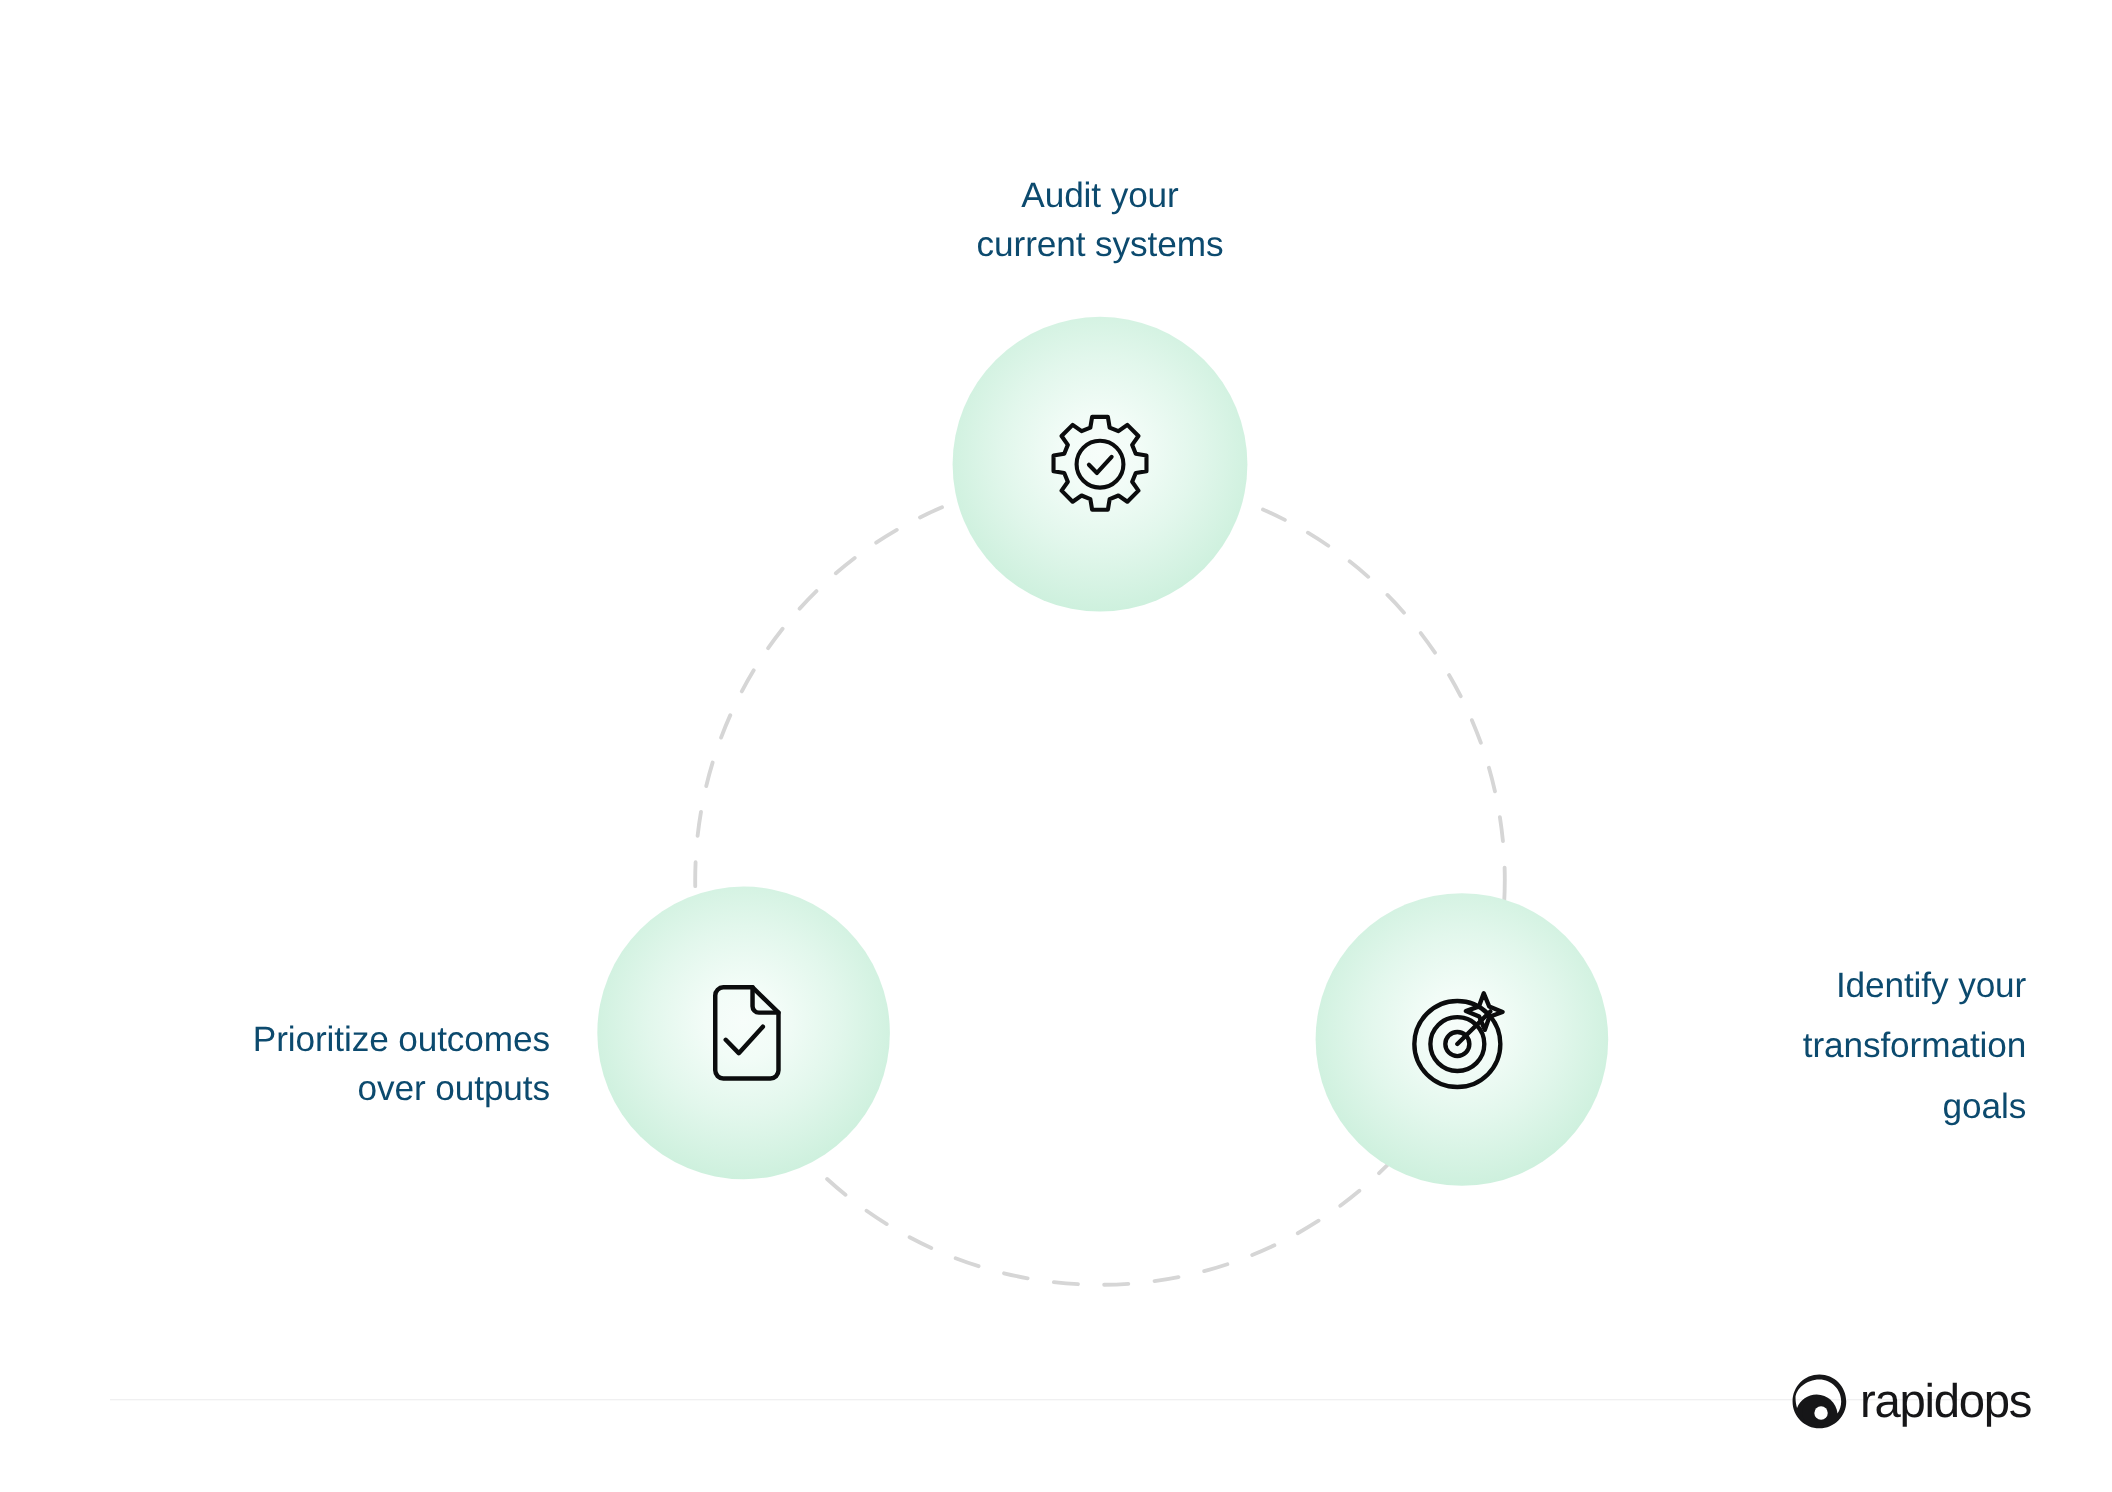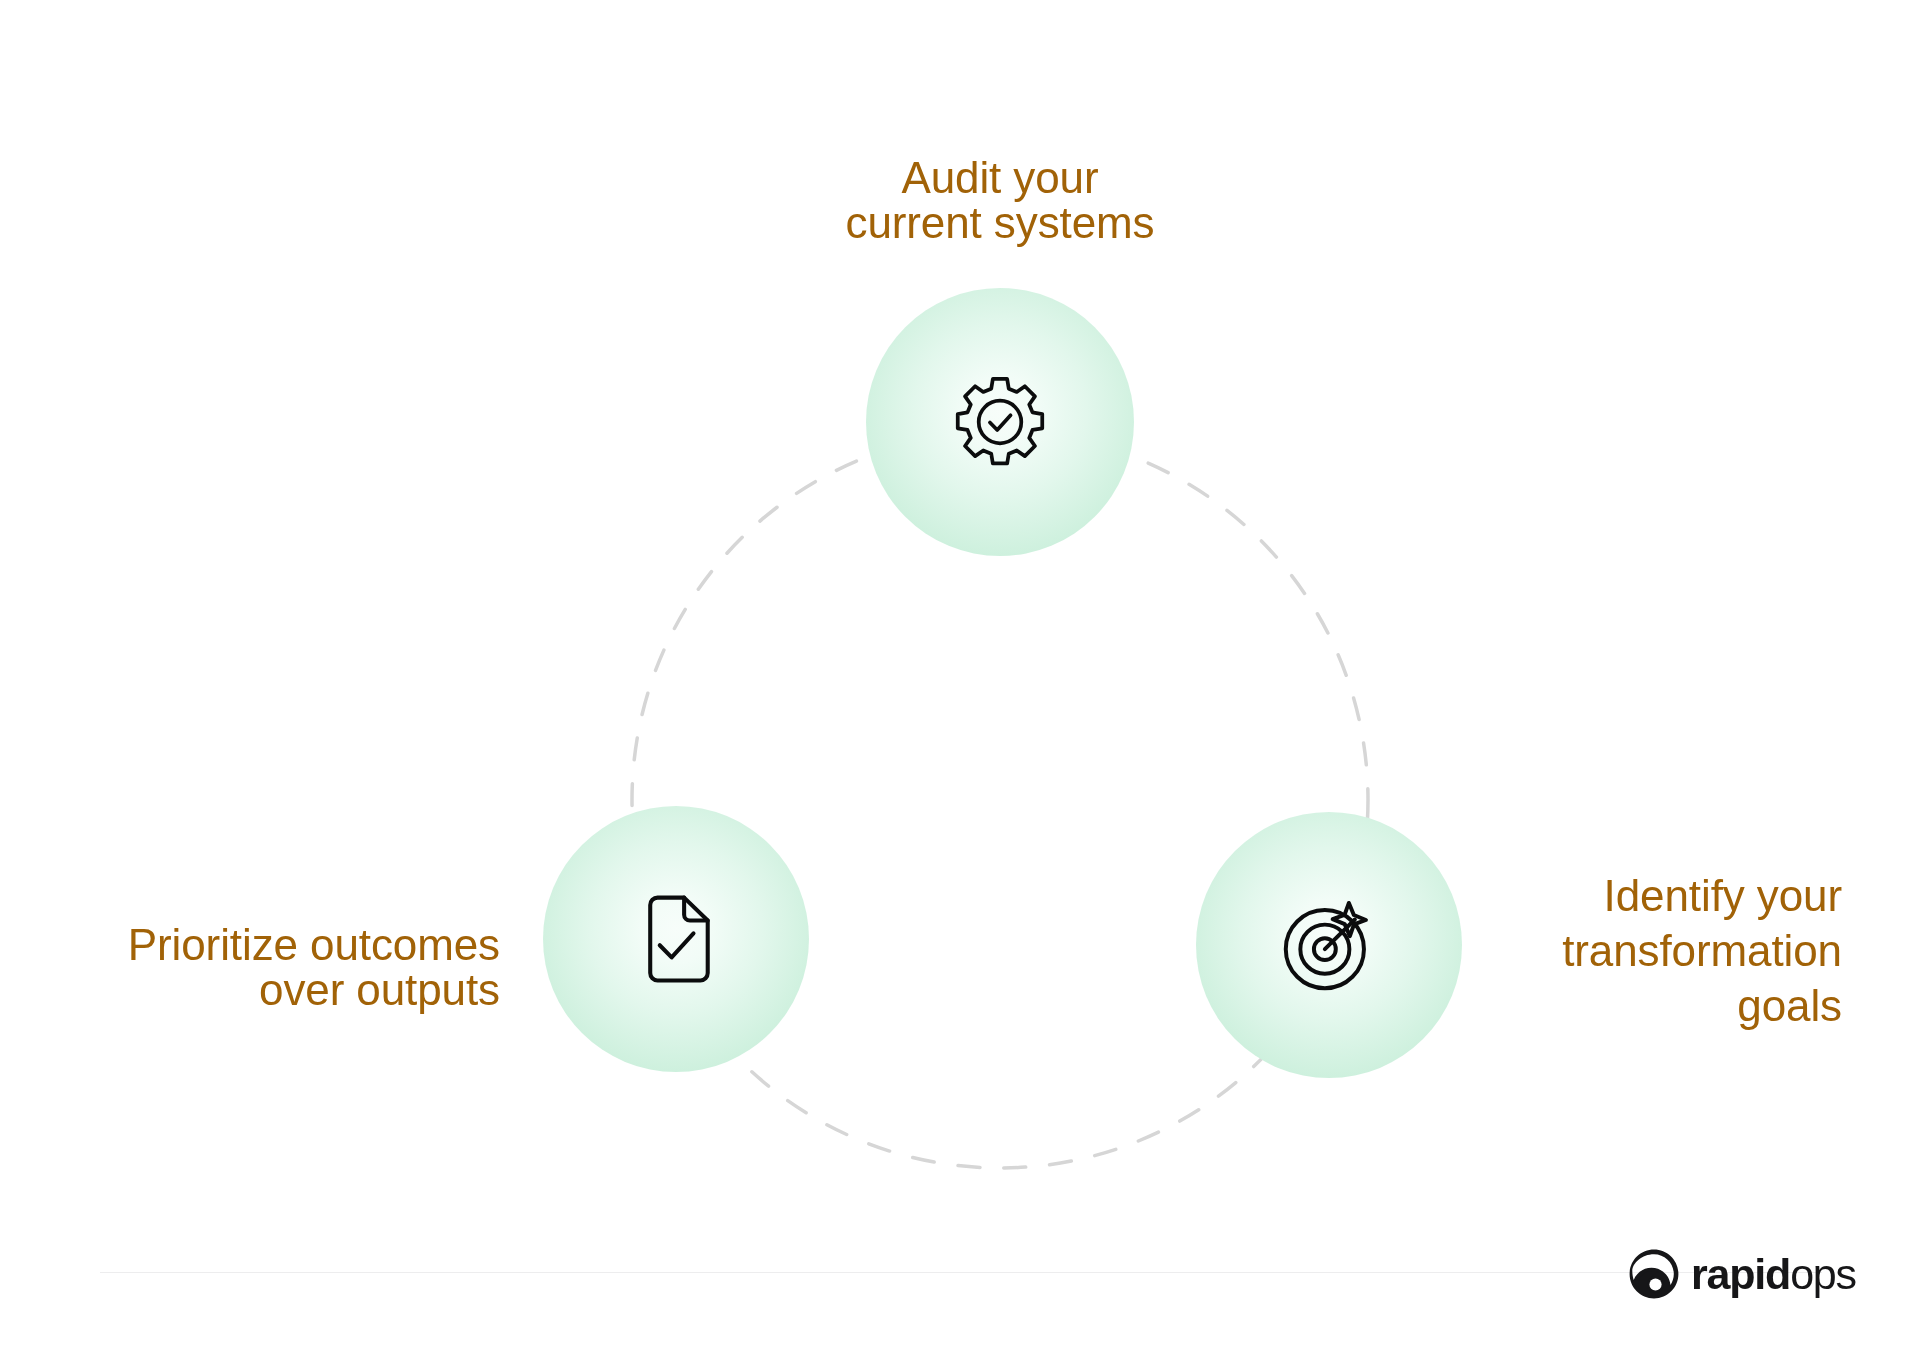--- a/index.html
+++ b/index.html
@@ -39,22 +39,22 @@
   }
   .node-icon { display:block; }
 
   #node-audit    { left:866px;  top:288px;  width:268px; height:268px; }
   #node-outcomes { left:543px;  top:806px;  width:266px; height:266px; }
   #node-goals    { left:1196px; top:812px;  width:266px; height:266px; }
 
   
   .label {
     position:absolute;
-    color:#a16207;
-    font-size:44px;
+    color:#0c4a6e;
+    font-size:32px;
     line-height:45px;
     letter-spacing:-0.1px;
     white-space:pre-line;
   }
   #label-audit    { left:750px;  top:155px;  width:500px; text-align:center; }
   #label-outcomes { left:80px;   top:922px;  width:420px; text-align:right; }
   #label-goals    { left:1512px; top:868px;  width:330px; text-align:right; line-height:55px; }
 
   
   #footer-divider {
@@ -70,21 +70,21 @@
     align-items:center;
     gap:11px;
   }
   #brand-wordmark {
     font-size:43px;
     line-height:43px;
     color:#161618;
     letter-spacing:-1.2px;
     white-space:nowrap;
   }
-  #brand-wordmark .wm-bold { font-weight:700; }
+  #brand-wordmark .wm-bold { font-weight:400; }
   #brand-wordmark .wm-light { font-weight:400; }
 </style>
 </head>
 <body>
 
 <div id="stage">
 
   <svg id="dashed-ring" viewBox="0 0 1920 1356" xmlns="http://www.w3.org/2000/svg">
     <circle cx="1000" cy="800" r="368" fill="none" stroke="#d6d6d6" stroke-width="3.5" stroke-linecap="round" stroke-dasharray="22 24"></circle>
   </svg>

